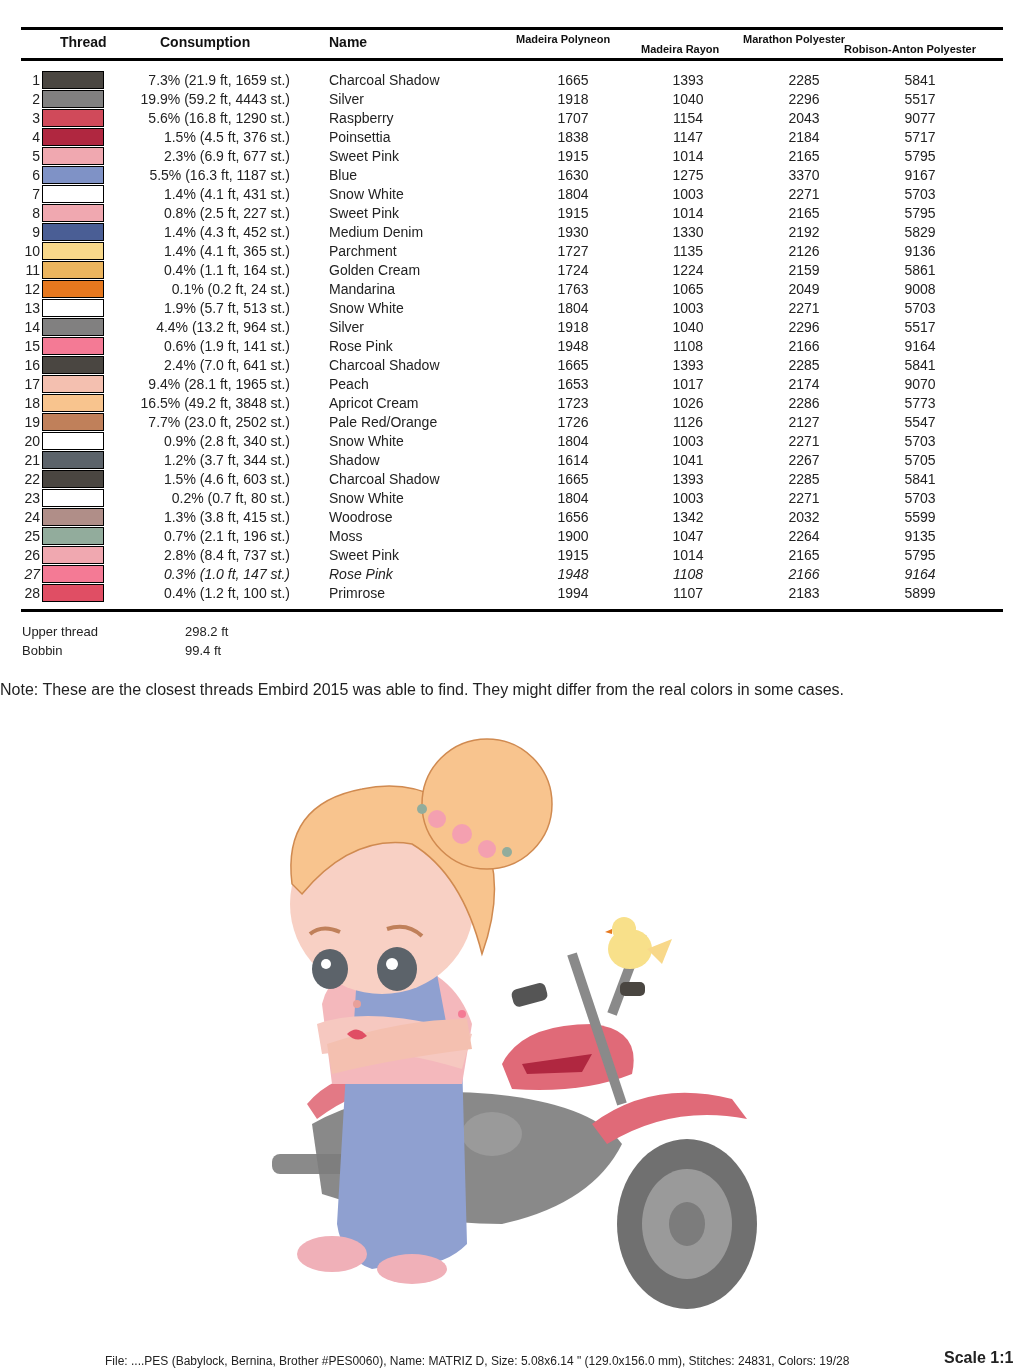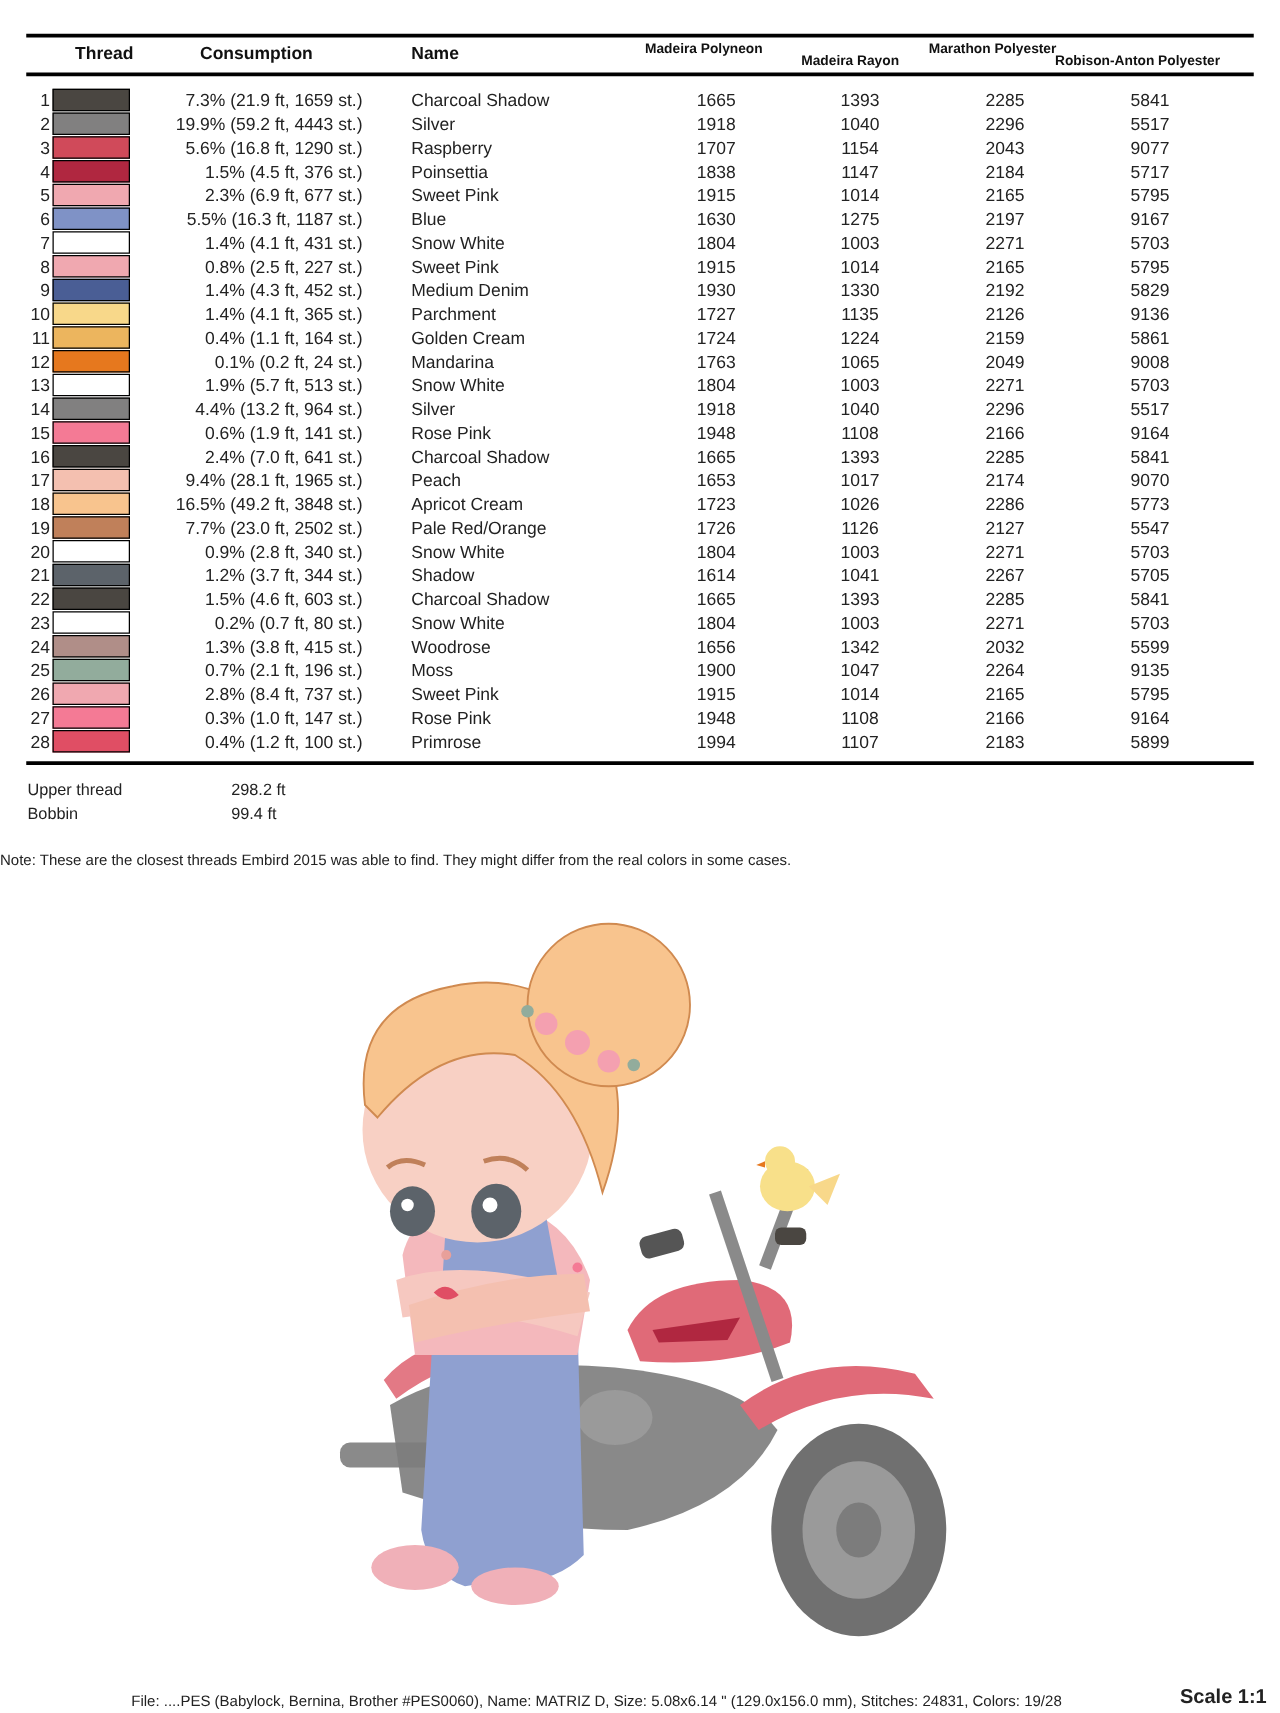--- a/index.html
+++ b/index.html
@@ -25,21 +25,21 @@
   .row .c { position: absolute; width: 80px; text-align: center; top: 2px; }
   .row .c1 { left: 533px; }
   .row .c2 { left: 648px; }
   .row .c3 { left: 764px; }
   .row .c4 { left: 880px; }
 
   .totals { position: absolute; left: 22px; font-size: 13px; }
   .totals .lbl { position: absolute; left: 0; white-space: nowrap; }
   .totals .val { position: absolute; left: 163px; white-space: nowrap; }
 
-  .note { position: absolute; left: 0; top: 681px; font-size: 12px; white-space: nowrap; }
+  .note { position: absolute; left: 0; top: 681px; font-size: 16px; white-space: nowrap; }
 
   .art { position: absolute; left: 262px; top: 724px; width: 520px; height: 600px; }
 
   .footer { position: absolute; top: 1354px; left: 105px; font-size: 12px; white-space: nowrap; }
   .scale { position: absolute; top: 1349px; left: 944px; font-size: 16px; font-weight: bold; white-space: nowrap; }
 </style>
 </head>
 <body>
 
 <div>
@@ -106,21 +106,21 @@
     <span class="c c3">2165</span>
     <span class="c c4">5795</span>
   </div>
       <div class="row" style="top: 95px;">
     <span class="num">6</span>
     <span class="sw" style="background: rgb(127, 146, 198);"></span>
     <span class="cons">5.5% (16.3 ft, 1187 st.)</span>
     <span class="nm">Blue</span>
     <span class="c c1">1630</span>
     <span class="c c2">1275</span>
-    <span class="c c3">2197</span>
+    <span class="c c3">3370</span>
     <span class="c c4">9167</span>
   </div>
       <div class="row" style="top: 114px;">
     <span class="num">7</span>
     <span class="sw" style="background: rgb(255, 255, 255);"></span>
     <span class="cons">1.4% (4.1 ft, 431 st.)</span>
     <span class="nm">Snow White</span>
     <span class="c c1">1804</span>
     <span class="c c2">1003</span>
     <span class="c c3">2271</span>
@@ -309,21 +309,21 @@
       <div class="row" style="top: 475px;">
     <span class="num">26</span>
     <span class="sw" style="background: rgb(240, 168, 176);"></span>
     <span class="cons">2.8% (8.4 ft, 737 st.)</span>
     <span class="nm">Sweet Pink</span>
     <span class="c c1">1915</span>
     <span class="c c2">1014</span>
     <span class="c c3">2165</span>
     <span class="c c4">5795</span>
   </div>
-      <div class="row" style="top: 494px;">
+      <div class="row" style="top: 494px; font-style: italic;">
     <span class="num">27</span>
     <span class="sw" style="background: rgb(244, 122, 149);"></span>
     <span class="cons">0.3% (1.0 ft, 147 st.)</span>
     <span class="nm">Rose Pink</span>
     <span class="c c1">1948</span>
     <span class="c c2">1108</span>
     <span class="c c3">2166</span>
     <span class="c c4">9164</span>
   </div>
       <div class="row" style="top: 513px;">

